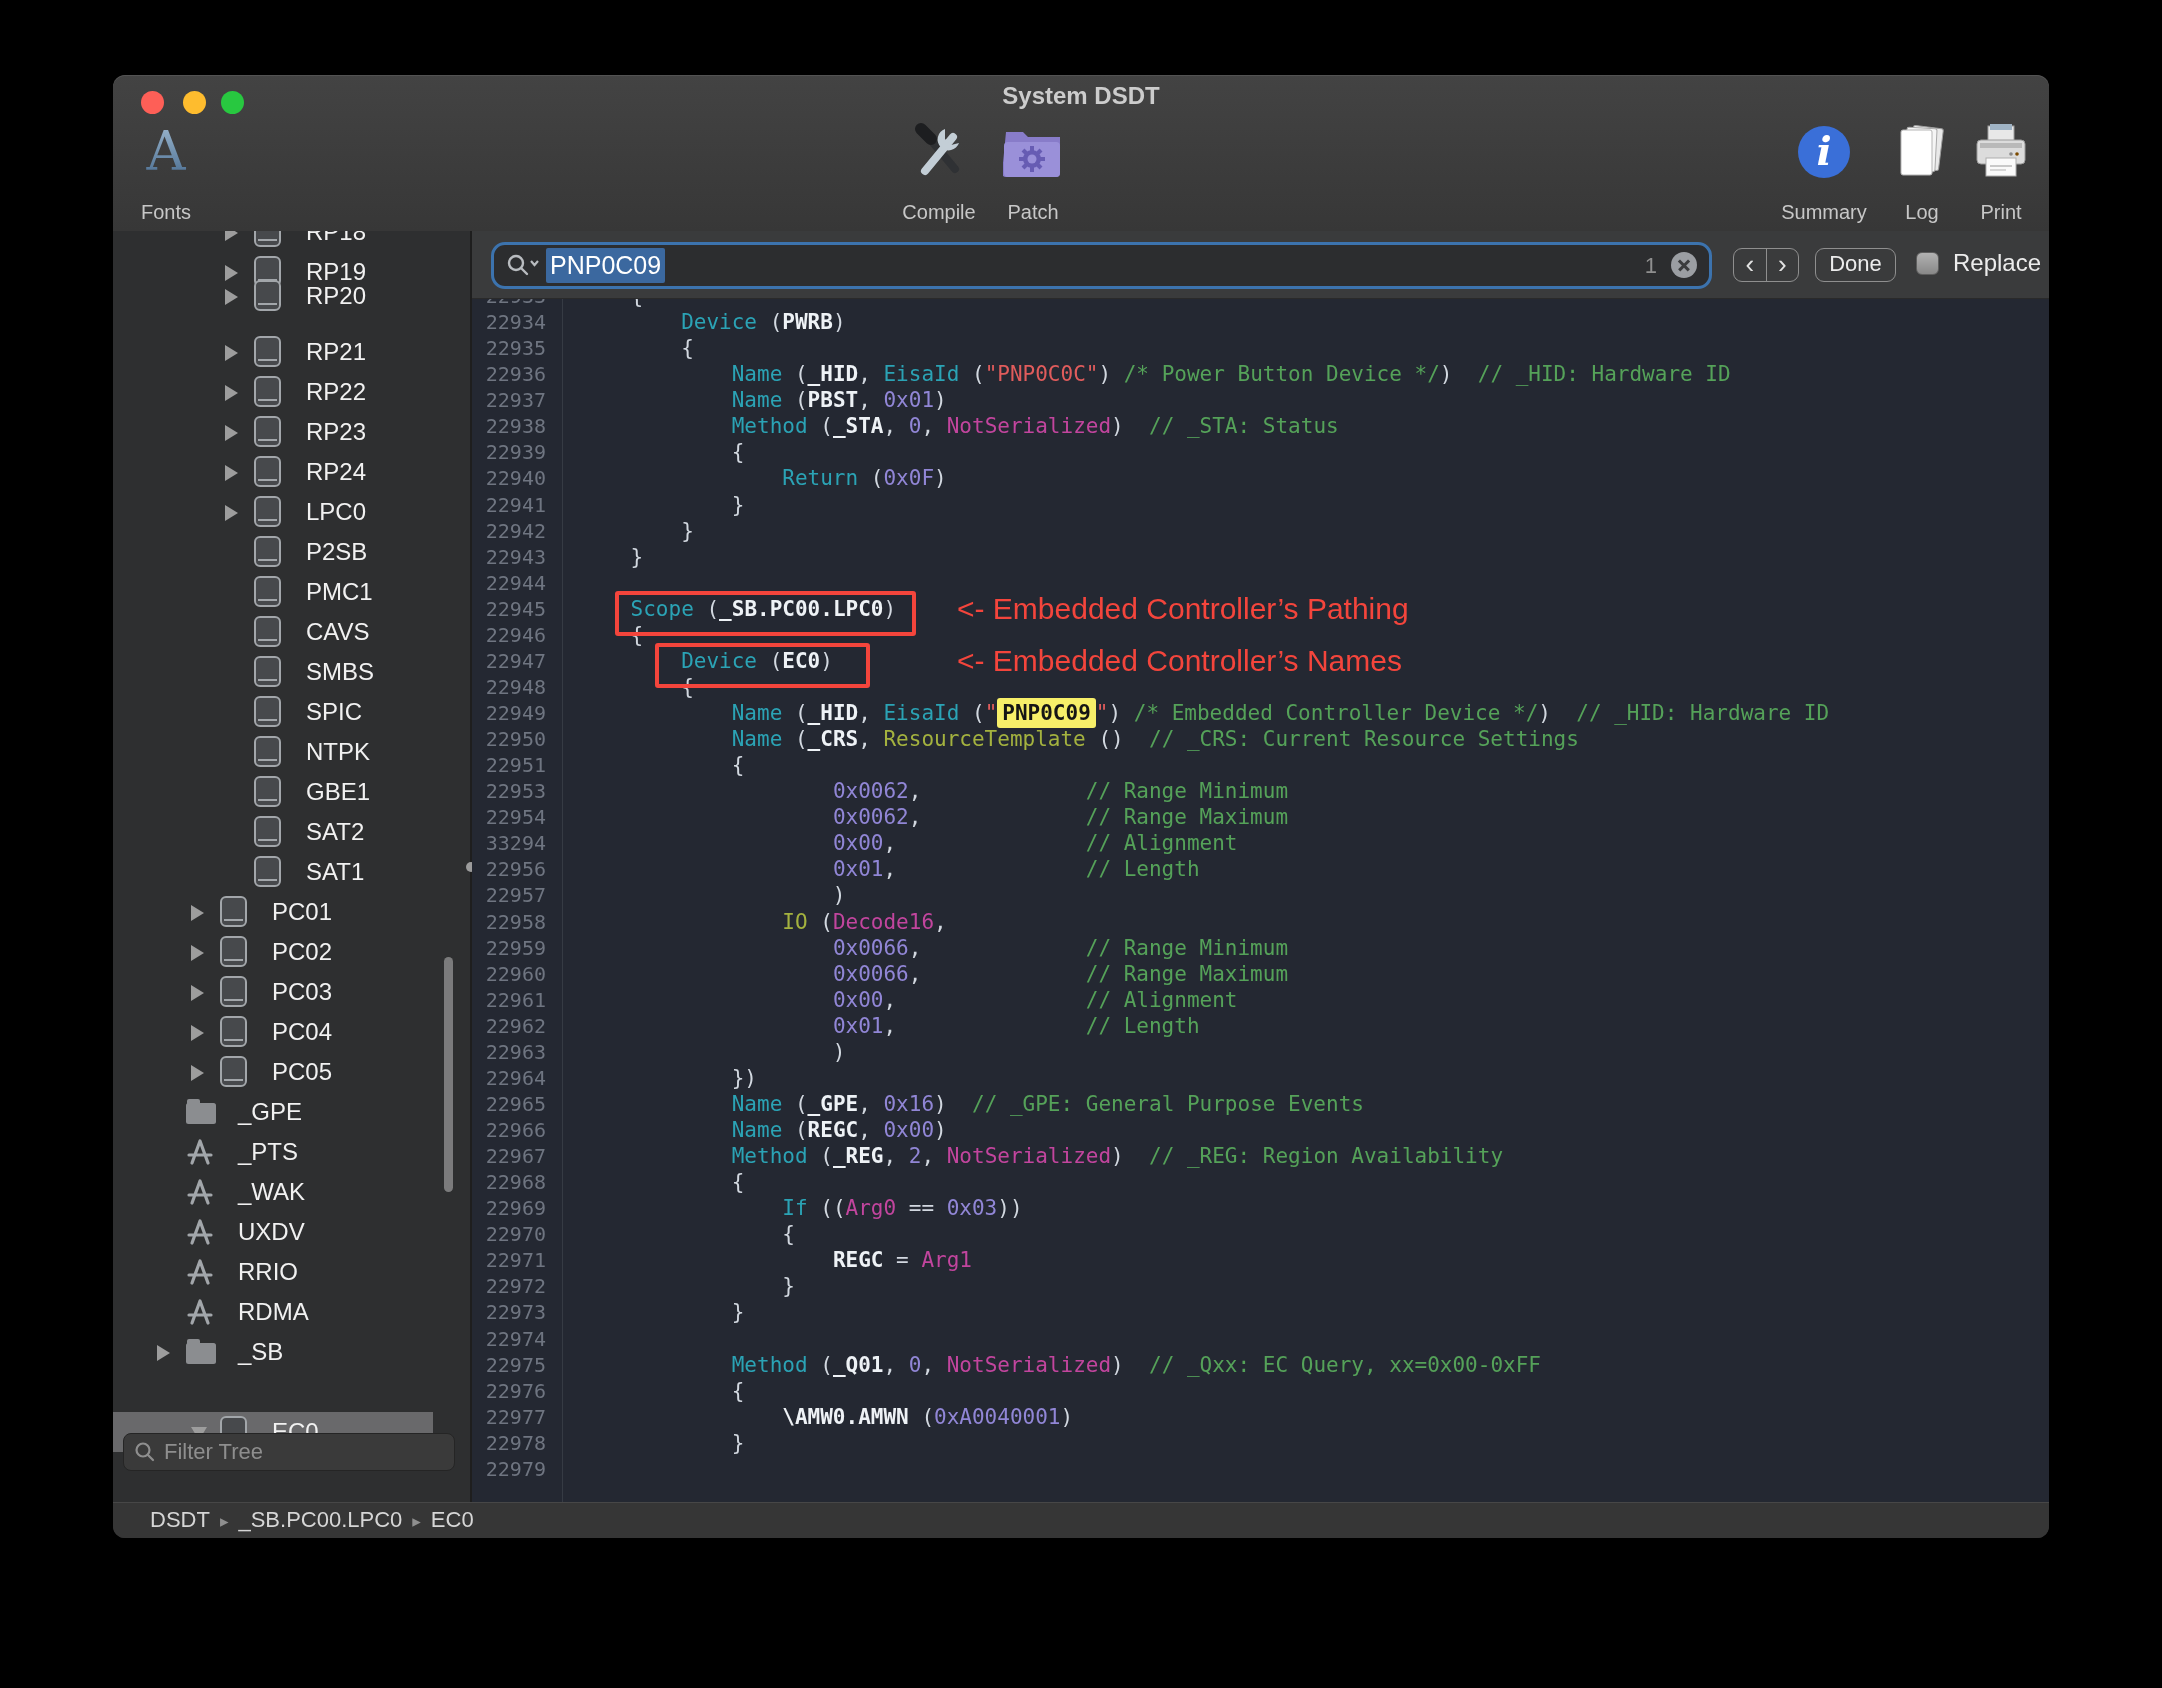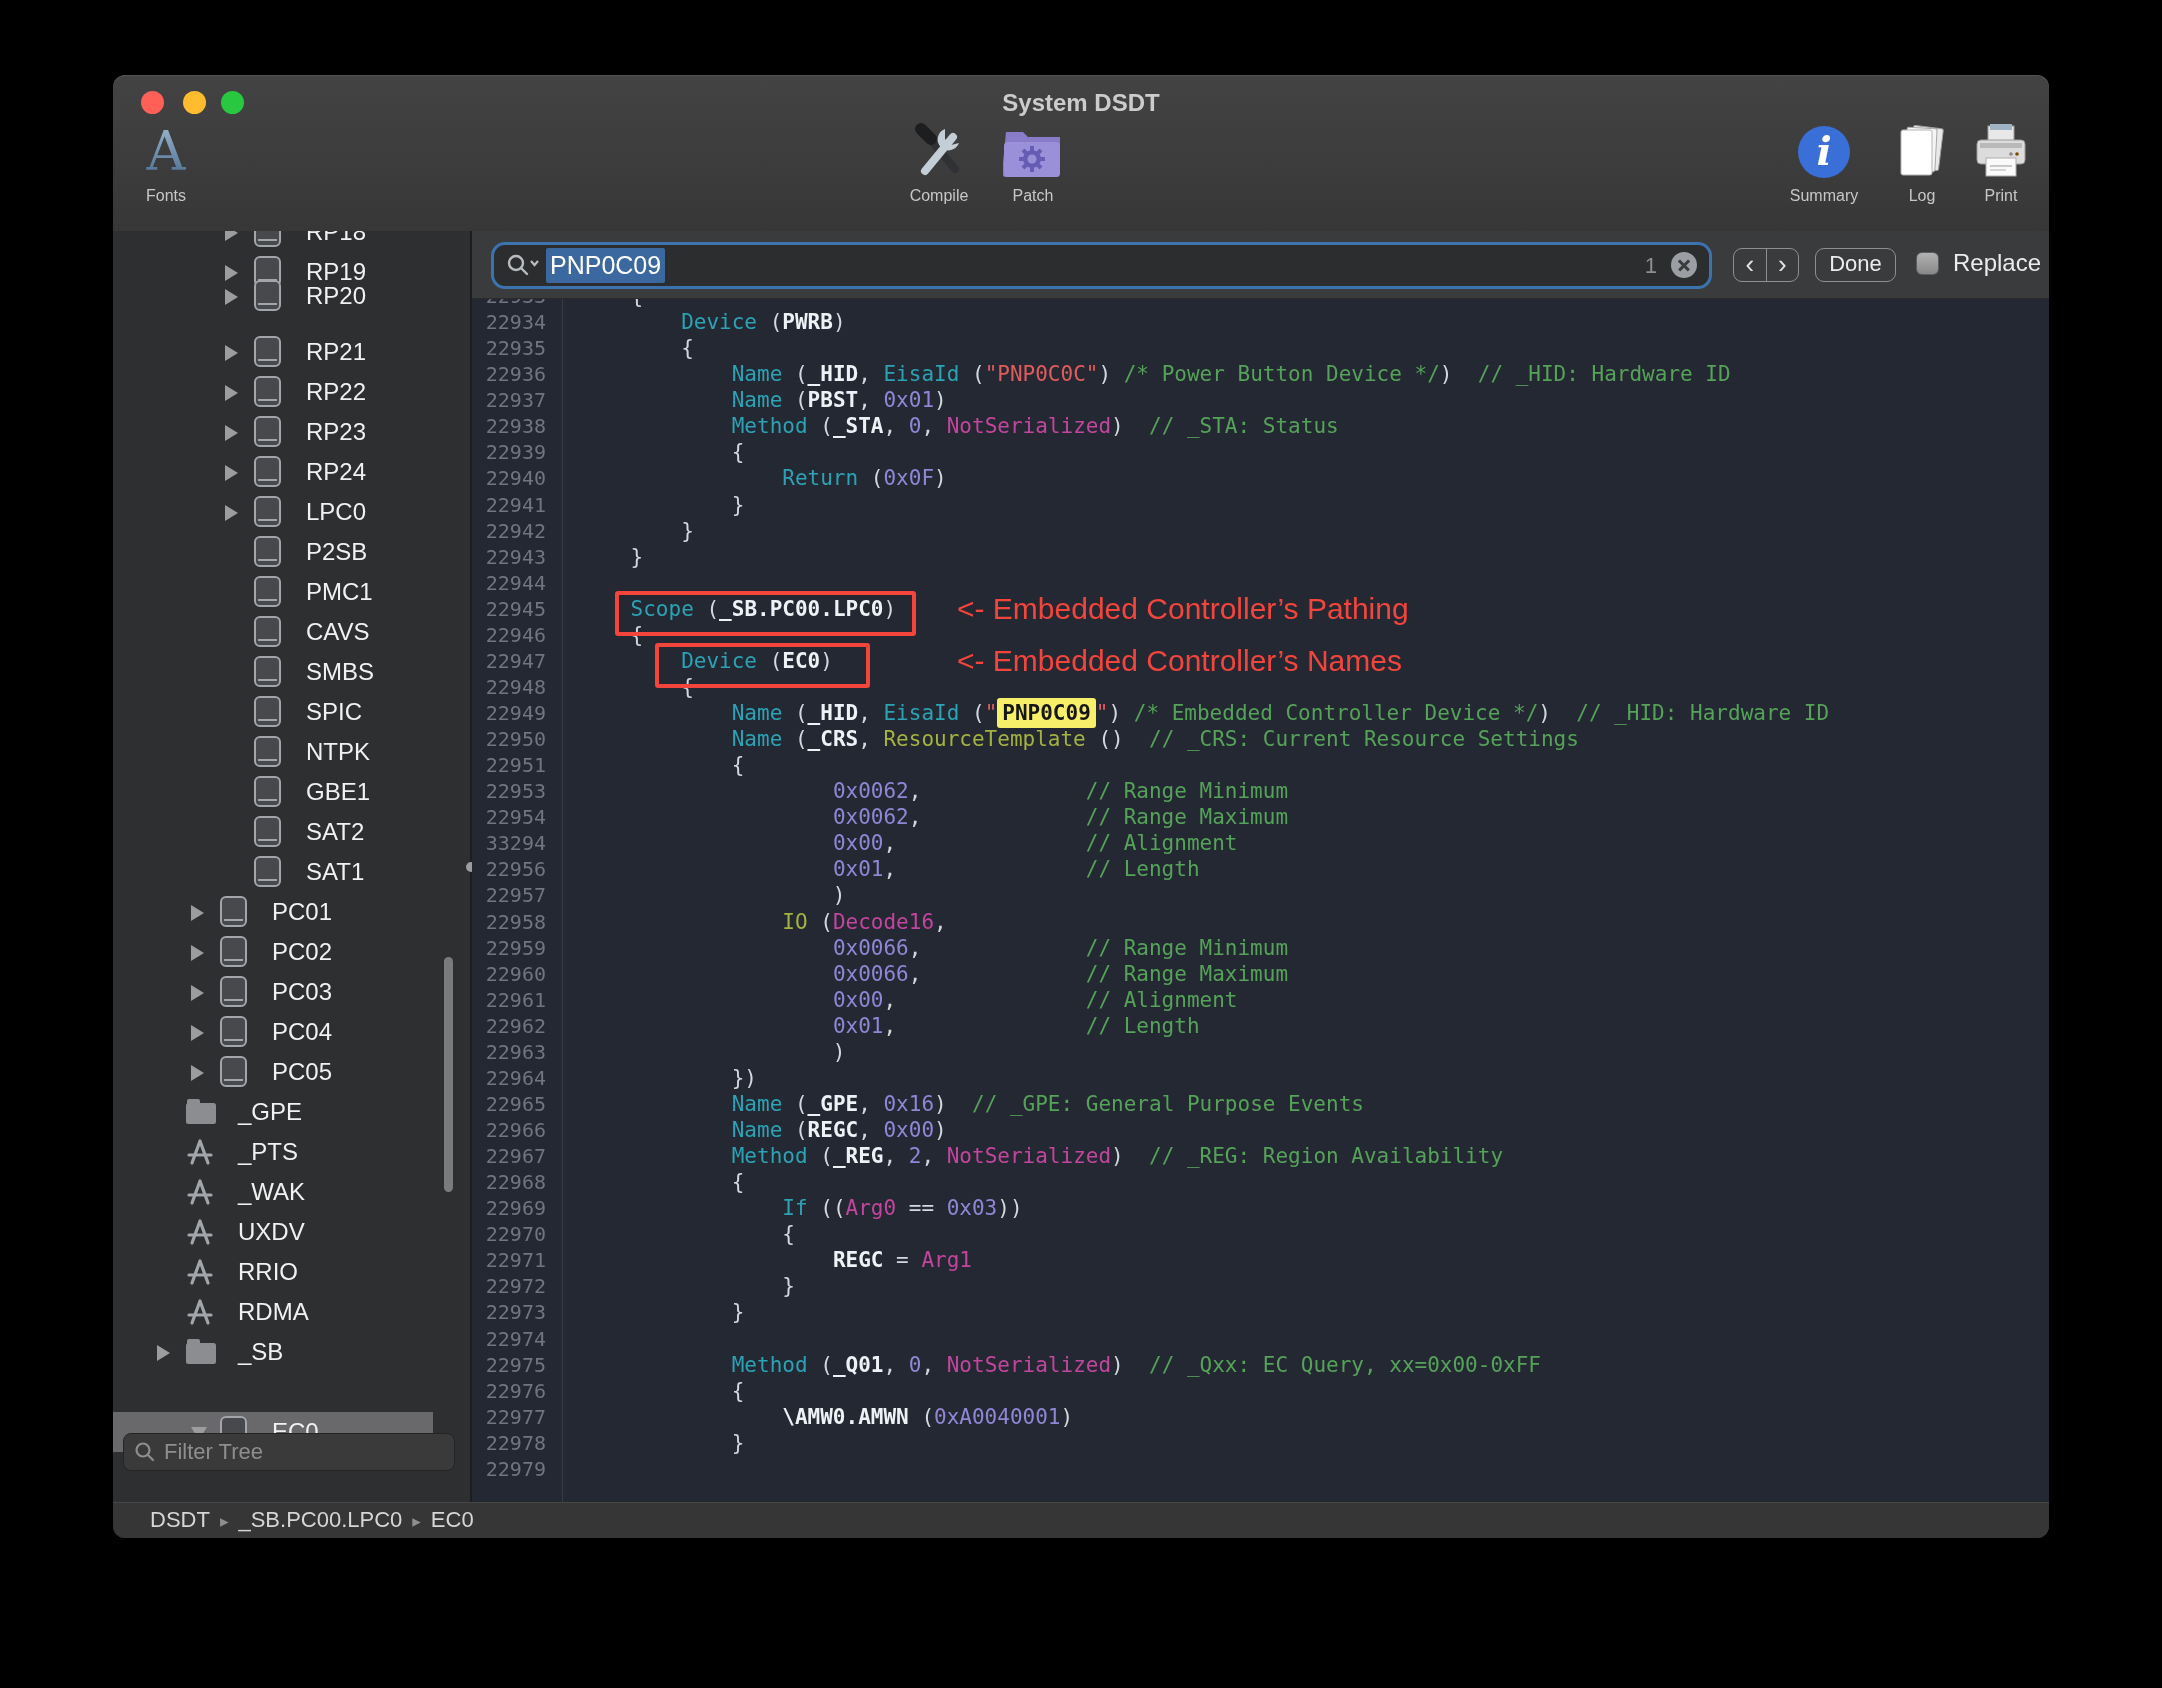--- a/index.html
+++ b/index.html
@@ -12,25 +12,25 @@
           box-shadow:inset 0 1px 0 rgba(255,255,255,.09);}
 
   
   .titlebar{position:absolute;left:0;top:0;right:0;height:156px;
             background:linear-gradient(var(--titlebar_top),var(--titlebar_bottom));
             border-bottom:1px solid #242424;}
   .tl{position:absolute;top:16px;width:23px;height:23px;border-radius:50%;}
   .tl.r{left:28px;background:var(--tl_red);}
   .tl.y{left:70px;background:var(--tl_yellow);}
   .tl.g{left:108px;background:var(--tl_green);}
-  .wtitle{position:absolute;top:14px;left:50%;transform:translateX(-50%);
+  .wtitle{position:absolute;top:7px;left:50%;transform:translateX(-50%);
           font-size:24px;font-weight:600;color:var(--title_gray);white-space:nowrap;}
   .titem{position:absolute;top:48px;width:130px;height:95px;text-align:center;}
   .ticon{display:block;height:62px;}
-  .tlabel{display:block;margin-top:2px;font-size:16px;color:var(--label_gray);}
+  .tlabel{display:block;margin-top:16px;font-size:20px;color:var(--label_gray);}
   .ti-fonts{left:-12px;} .ti-compile{left:761px;} .ti-patch{left:855px;}
   .ti-summary{left:1646px;} .ti-log{left:1744px;} .ti-print{left:1823px;}
   .fontsA{font-family:"DejaVu Serif",serif;font-size:54px;line-height:58px;
           background:linear-gradient(#9db8cf,#41658a);-webkit-background-clip:text;background-clip:text;color:transparent;}
 
   
   .content{position:absolute;left:0;top:156px;right:0;bottom:35px;overflow:hidden;}
   .sidebar{position:absolute;left:0;top:0;bottom:0;width:357px;background:var(--sidebar_bg);overflow:hidden;}
   .pane-divider{position:absolute;left:357px;top:0;bottom:0;width:2px;background:#1e1e1e;}
   .pane-dot{position:absolute;left:353px;top:631px;width:10px;height:10px;border-radius:50%;background:#9c9c9c;}

